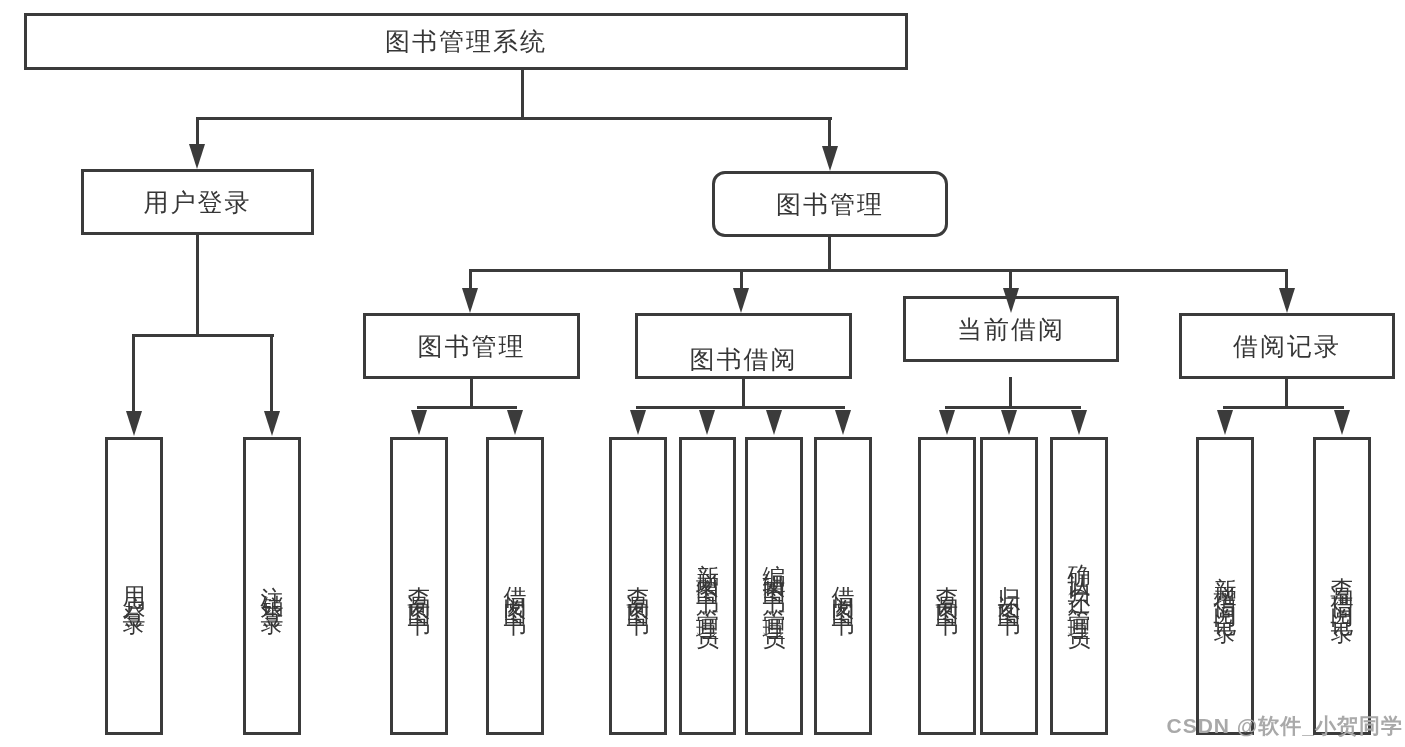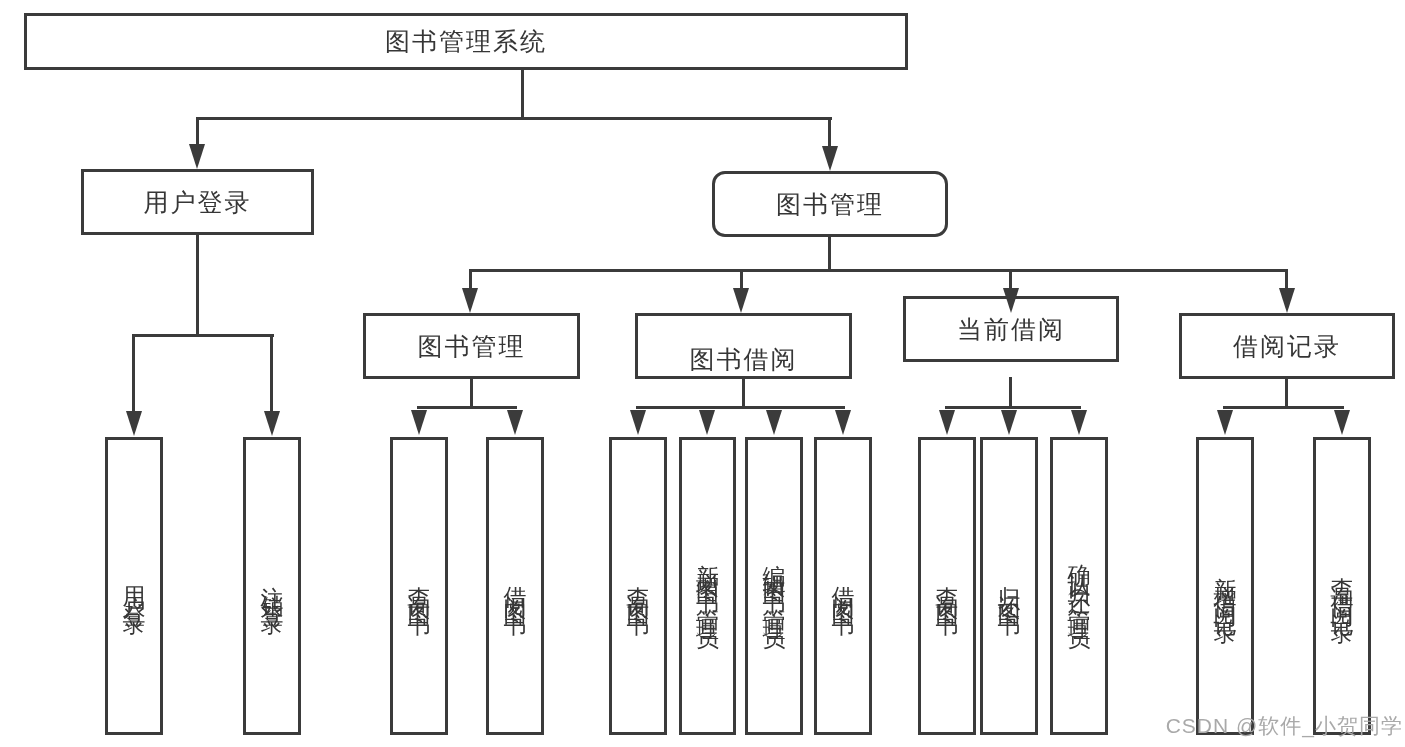--- a/index.html
+++ b/index.html
@@ -44,20 +44,21 @@
     border-top:25px solid #3b3b3b;
   }
   .watermark{
     position:absolute;
     top:712px;right:2px;
     font-size:21px;
     color:#a9a9a9;
     letter-spacing:1px;
     z-index:10;
     white-space:nowrap;
+    font-weight:bold;
   }
 </style>
 </head>
 <body>
 
 <div id="stage">
 
   <div class="box" style="left:24px;top:13px;width:884px;height:57px;">
     <span>图书管理系统</span>
   </div>

